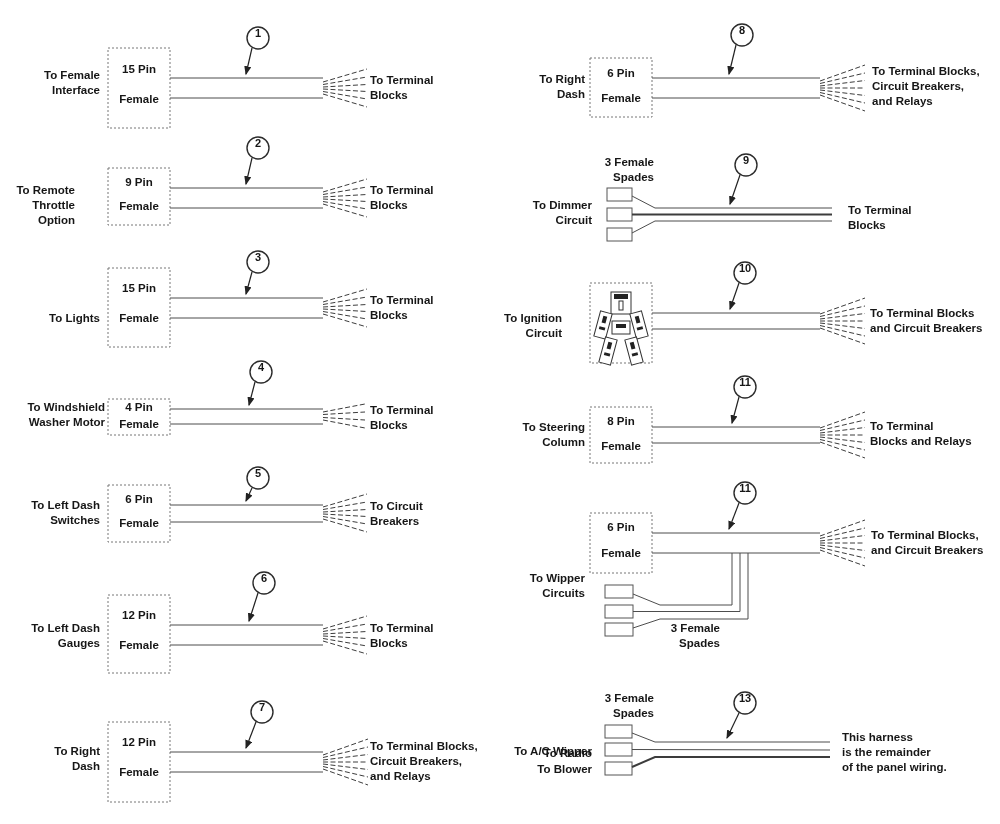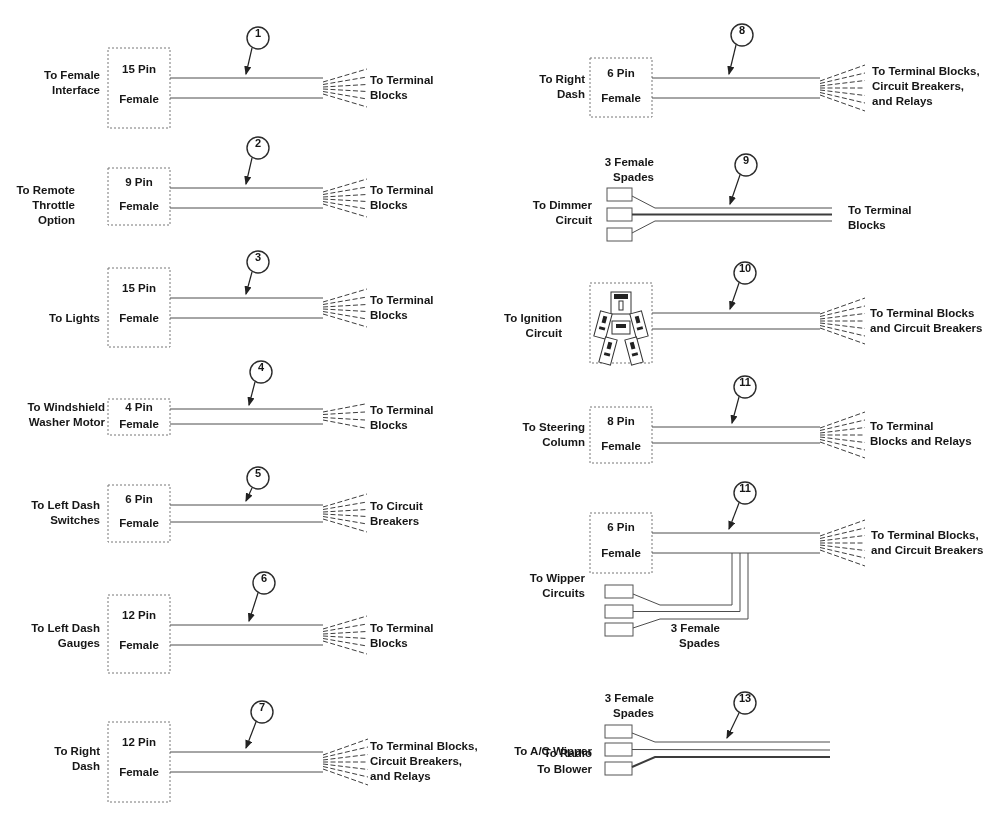--- a/index.html
+++ b/index.html
@@ -296,14 +296,17 @@
 Spades</div>
   <div class="lbl" style="top:528px;left:871px">To Terminal Blocks,
 and Circuit Breakers</div>
 
   <div class="num" style="top:692px;left:734px">13</div>
   <div class="lbl ca" style="top:691px;left:584px;width:70px">3 Female
 Spades</div>
   <div class="lbl ra" style="top:746px;right:408px">To Radio</div>
   <div class="lbl ra" style="top:744px;right:408px">To A/C Wipper</div>
   <div class="lbl ra" style="top:762px;right:408px">To Blower</div>
+  <div class="lbl" style="top:730px;left:842px">This harness
+is the remainder
+of the panel wiring.</div>
 
 </div>
 
 </body></html>

